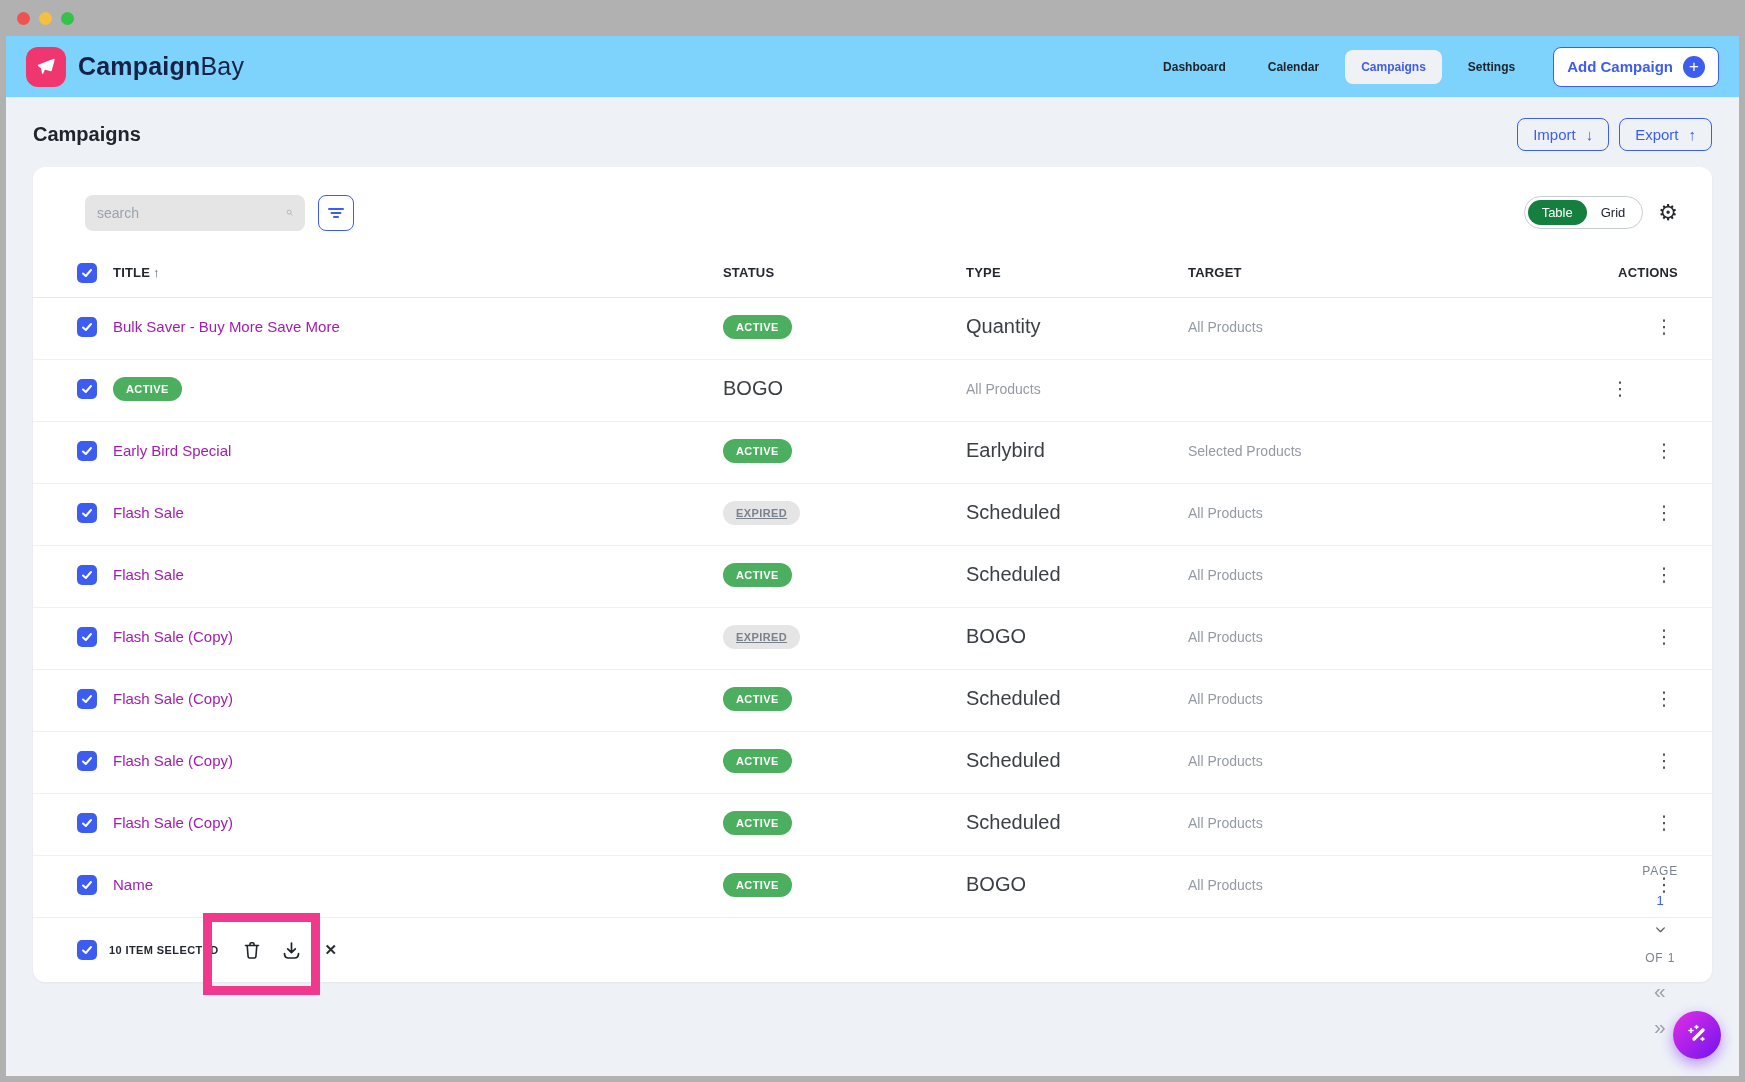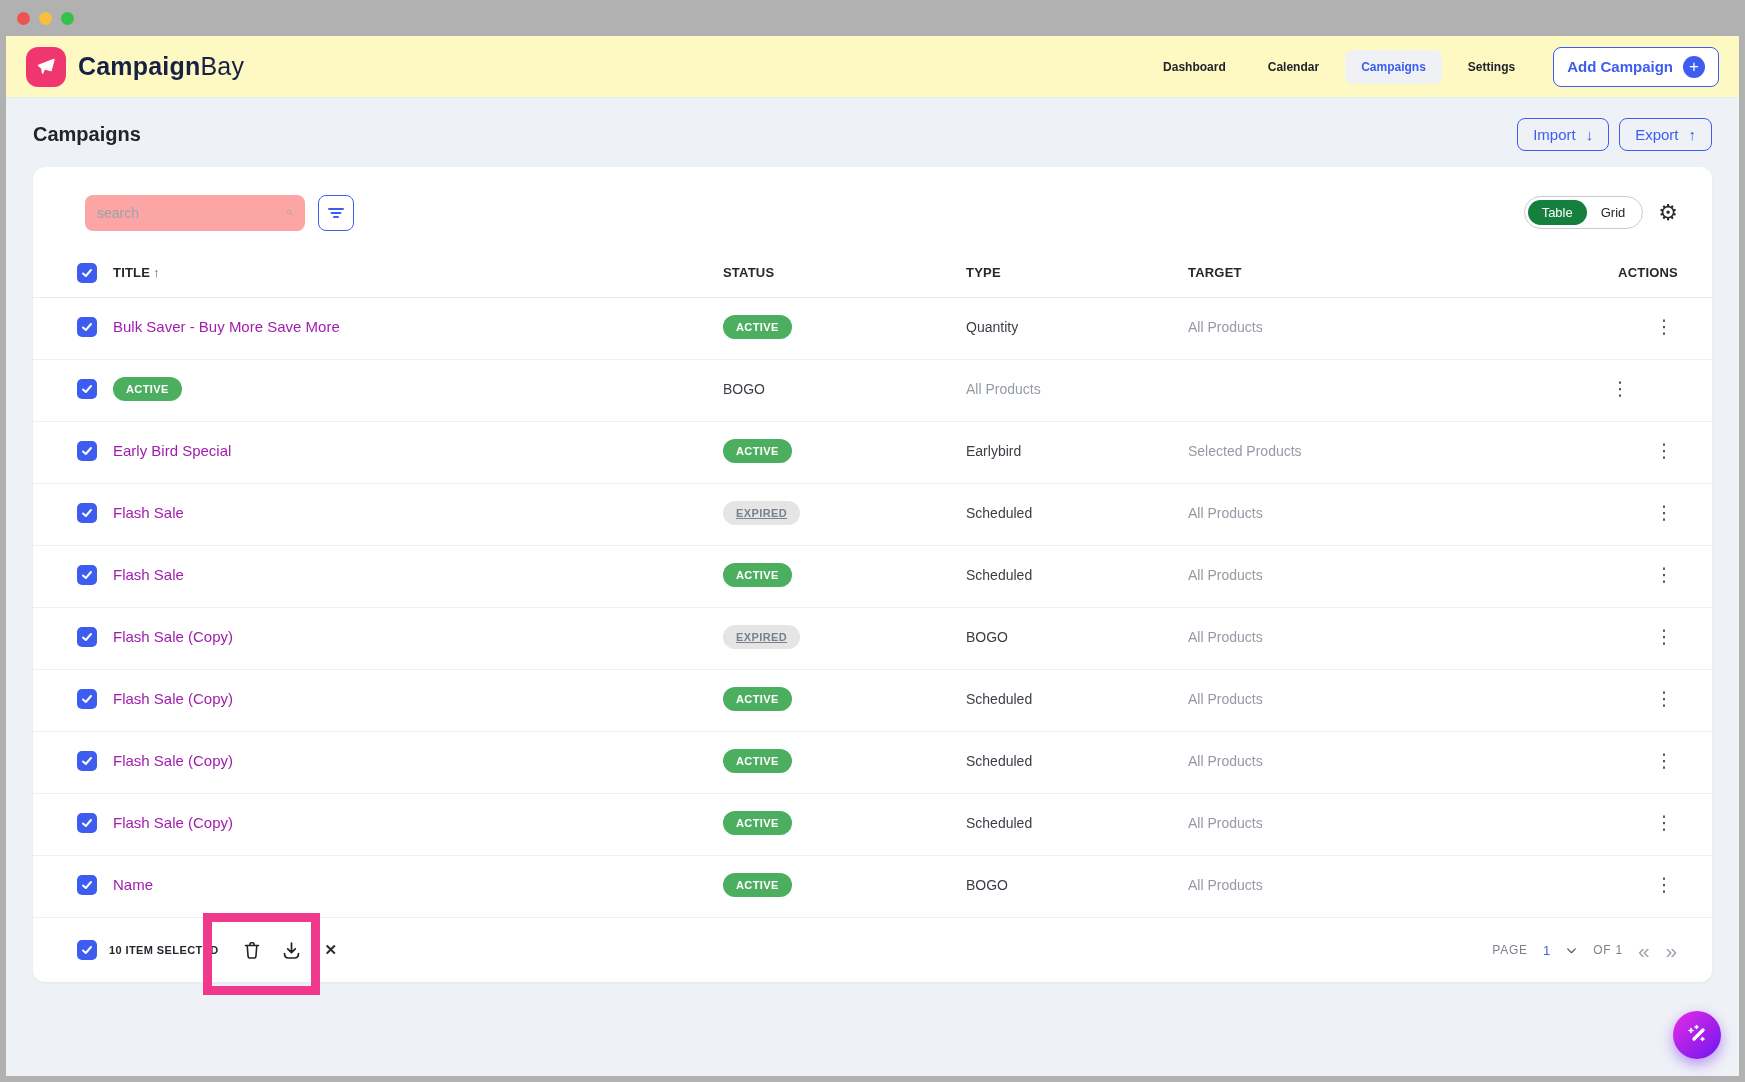--- a/index.html
+++ b/index.html
@@ -12,21 +12,21 @@
   }
   
   .titlebar { height:36px; display:flex; align-items:center; gap:9px; padding-left:17px; }
   .light { width:13px; height:13px; border-radius:50%; }
   .window {
     position:absolute; left:6px; right:6px; top:36px; bottom:6px;
     background:#eef2f7; overflow:hidden;
   }
   
   .app-header {
-    height:62px; background:#fef9c3; display:flex; align-items:center;
+    height:62px; background:#7dd3fc; display:flex; align-items:center;
     justify-content:space-between; padding:0 20px; border-bottom:1px solid #e7eaee;
   }
   .brand { display:flex; align-items:center; gap:12px; }
   .brand-icon {
     width:40px; height:40px; border-radius:12px; background:#f0366e;
     display:flex; align-items:center; justify-content:center;
   }
   .brand-text { font-size:25px; font-weight:700; color:#172145; letter-spacing:.2px; }
   .brand-text .light-part { font-weight:400; }
   .nav { display:flex; align-items:center; gap:10px; }
@@ -55,21 +55,21 @@
   }
   .io-arrow { font-size:15px; }
   
   .card {
     margin:0 27px; background:#fff; border-radius:12px;
     box-shadow:0 1px 3px rgba(30,40,60,.05);
   }
   .toolbar { height:85px; display:flex; align-items:center; justify-content:space-between; padding:6px 34px 0 52px; }
   .toolbar-left { display:flex; align-items:center; gap:13px; }
   .search {
-    width:220px; height:36px; background:#fca5a5; border-radius:8px;
+    width:220px; height:36px; background:#e5e5e5; border-radius:8px;
     display:flex; align-items:center; padding:0 12px; gap:8px;
   }
   .search input {
     flex:1; border:none; outline:none; background:transparent;
     font-size:14px; color:#3a3f46; font-family:"Liberation Sans",sans-serif;
   }
   .search input::placeholder { color:#9aa3ad; }
   .filter-btn {
     width:36px; height:36px; border:1.5px solid #3d5cf0; border-radius:8px;
     background:#fff; display:flex; align-items:center; justify-content:center; cursor:pointer;
@@ -82,21 +82,21 @@
   
   .grid-row {
     display:grid; grid-template-columns:36px 610px 243px 222px 1fr 44px;
     align-items:center; padding:0 34px 4px 44px;
   }
   .thead { height:46px; border-bottom:1px solid #e8eaed; font-size:13px; font-weight:700; color:#23282f; letter-spacing:.2px; }
   .th-actions { justify-self:end; }
   .sort-arrow { font-weight:400; color:#555a61; margin-left:3px; }
   .trow { height:62px; border-bottom:1px solid #eef0f2; }
   .title-link { color:#a21caf; font-size:15px; cursor:pointer; }
-  .cell-type { color:#3a3f46; font-size:14px; }
+  .cell-type { color:#3a3f46; font-size:20px; }
   .cell-target { color:#949aa3; font-size:14px; }
   .kebab { justify-self:end; width:28px; text-align:center; font-size:19px; color:#4c5158; cursor:pointer; letter-spacing:0; }
   .badge {
     display:inline-block; font-size:11px; font-weight:700; letter-spacing:.4px;
     padding:6px 13px; border-radius:999px;
   }
   .badge[data-status="ACTIVE"] { background:#4cae5f; color:#fff; }
   .badge[data-status="EXPIRED"] { background:#e5e5e5; color:#79818c;text-decoration:underline; }
   
   .checkbox {
@@ -104,21 +104,21 @@
     display:flex; align-items:center; justify-content:center; cursor:pointer;
   }
   
   .tfoot { height:64px; display:flex; align-items:center; justify-content:space-between; padding:0 34px 0 44px; }
   .sel-group { display:flex; align-items:center; }
   .sel-label { margin-left:12px; font-size:11px; font-weight:700; color:#23282f; letter-spacing:.4px; white-space:nowrap; }
   .foot-icon { margin-left:19px; width:24px; height:24px; display:flex; align-items:center; justify-content:center; cursor:pointer; color:#1f2328; }
   .foot-icon.trash { margin-left:21px; }
   .foot-icon.dl { margin-left:16px; }
   .foot-icon.clear { margin-left:15px; font-size:15px; font-weight:700; color:#2b2f34; }
-  .pagination { display:flex; align-items:center; gap:15px; font-size:12px; letter-spacing:.8px; color:#7b828e; }
+  .pagination { display:flex; align-items:center; gap:15px; font-size:12px; letter-spacing:.8px; color:#7b828e;flex-direction:column; }
   .page-num { color:#3d5cf0; font-size:13px; letter-spacing:0; cursor:pointer; }
   .chev-dn { display:flex; cursor:pointer; }
   .dbl-chev { font-size:21px; color:#9aa2ac; cursor:pointer; line-height:1; font-weight:400; }
   
   .annotation {
     position:absolute; left:203px; top:913px; width:117px; height:82px;
     border:9px solid #f0388c; z-index:50; pointer-events:none;
   }
   .fab {
     position:absolute; left:1673px; top:1011px; width:48px; height:48px; border-radius:50%;

